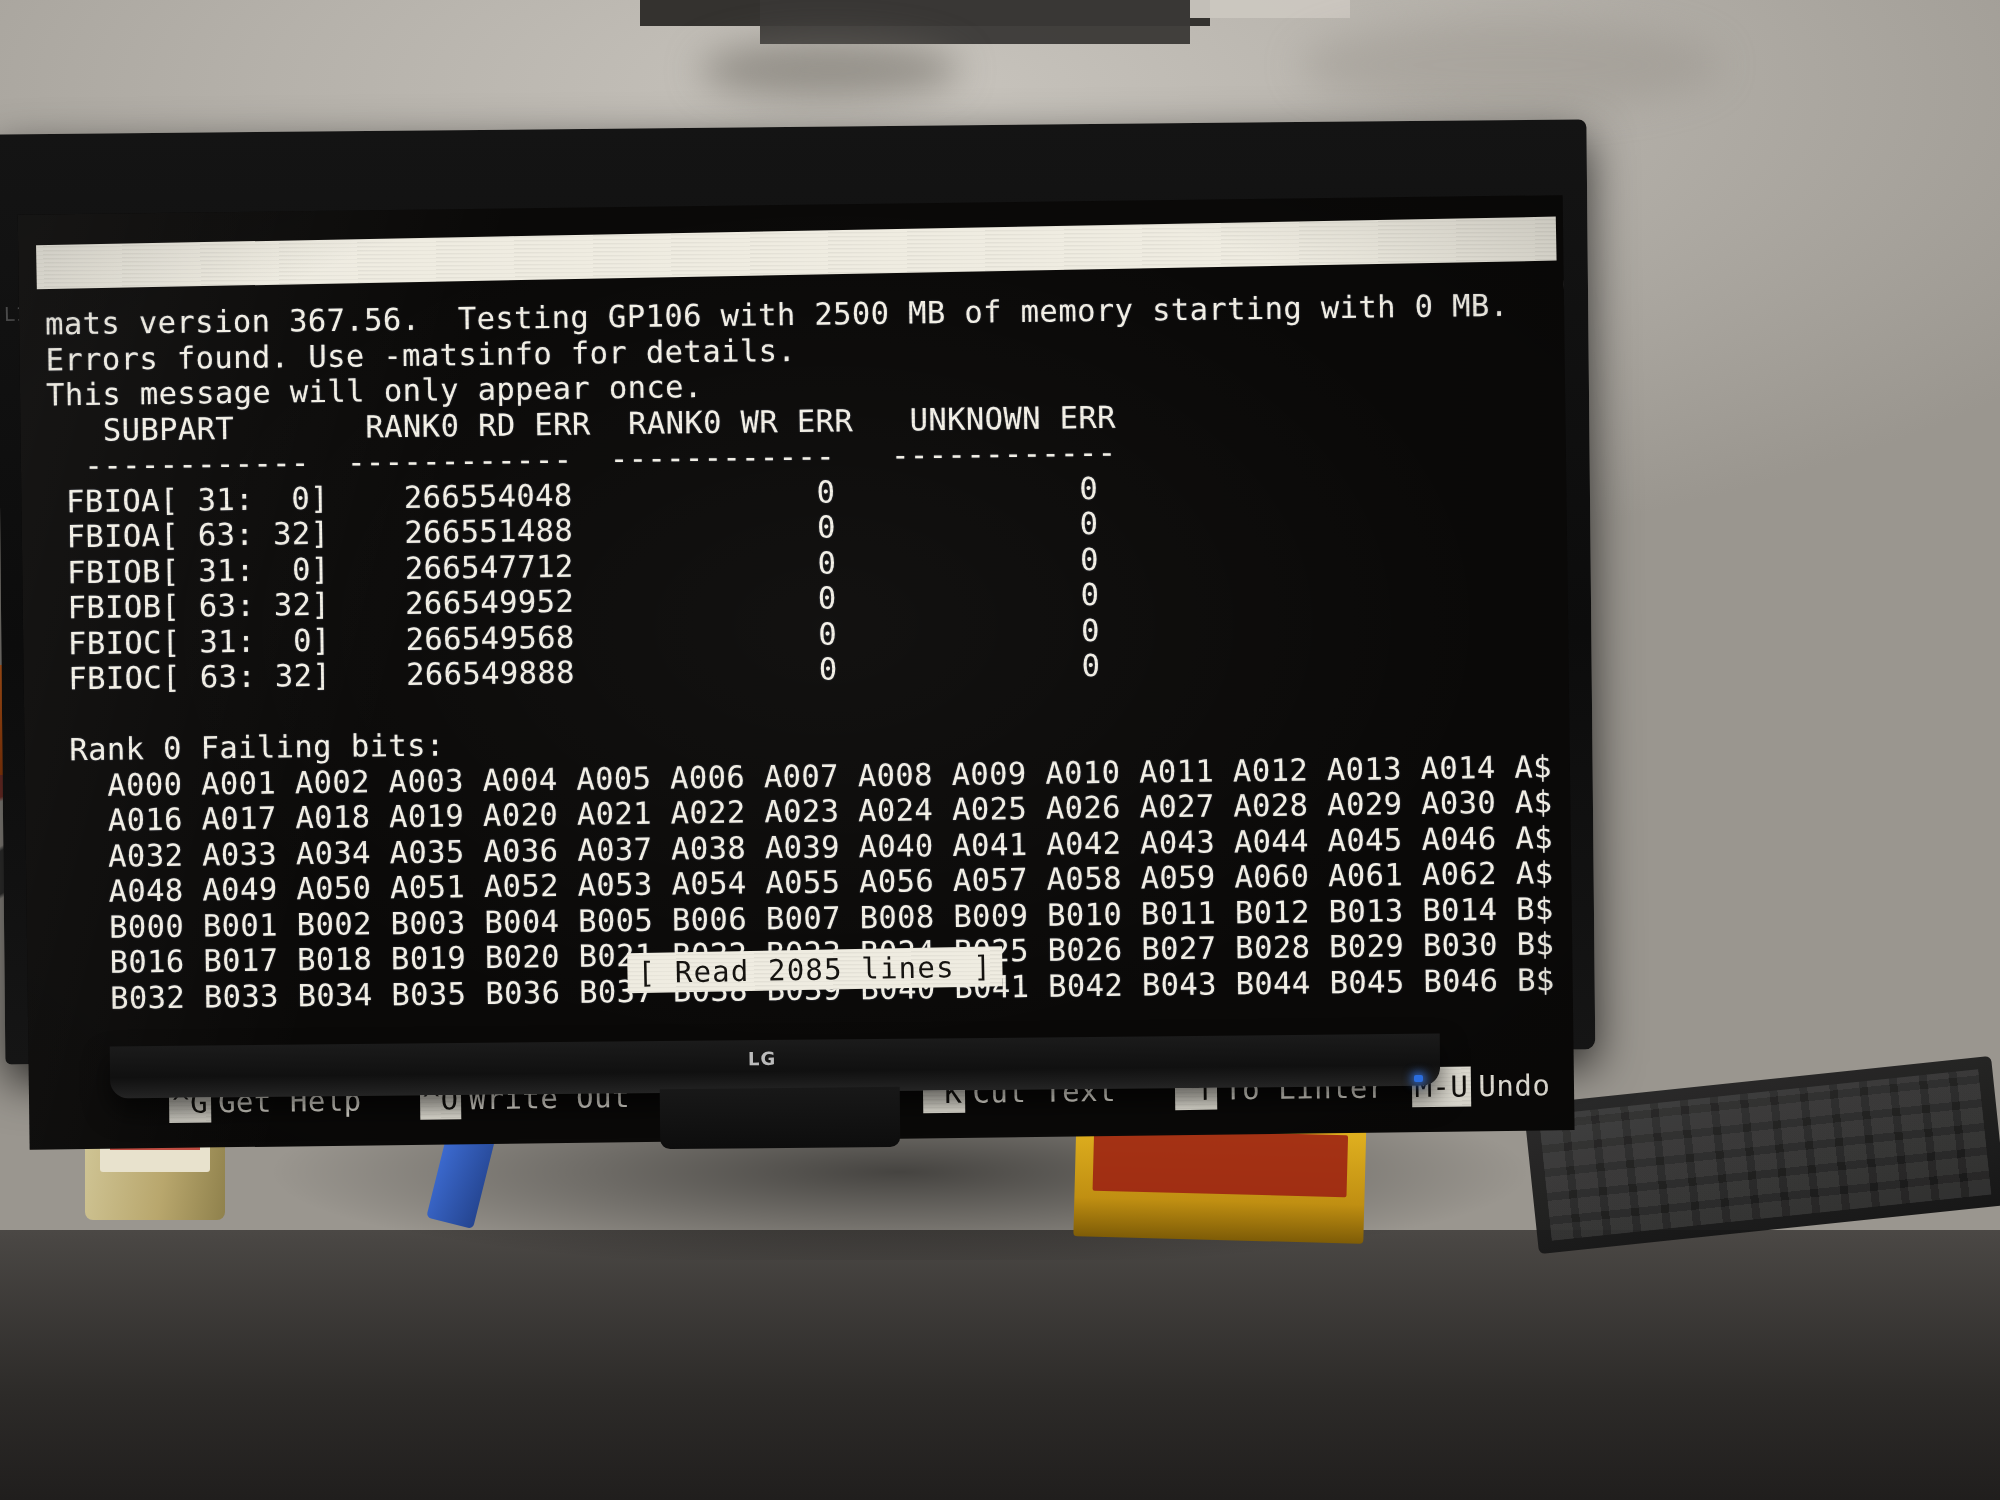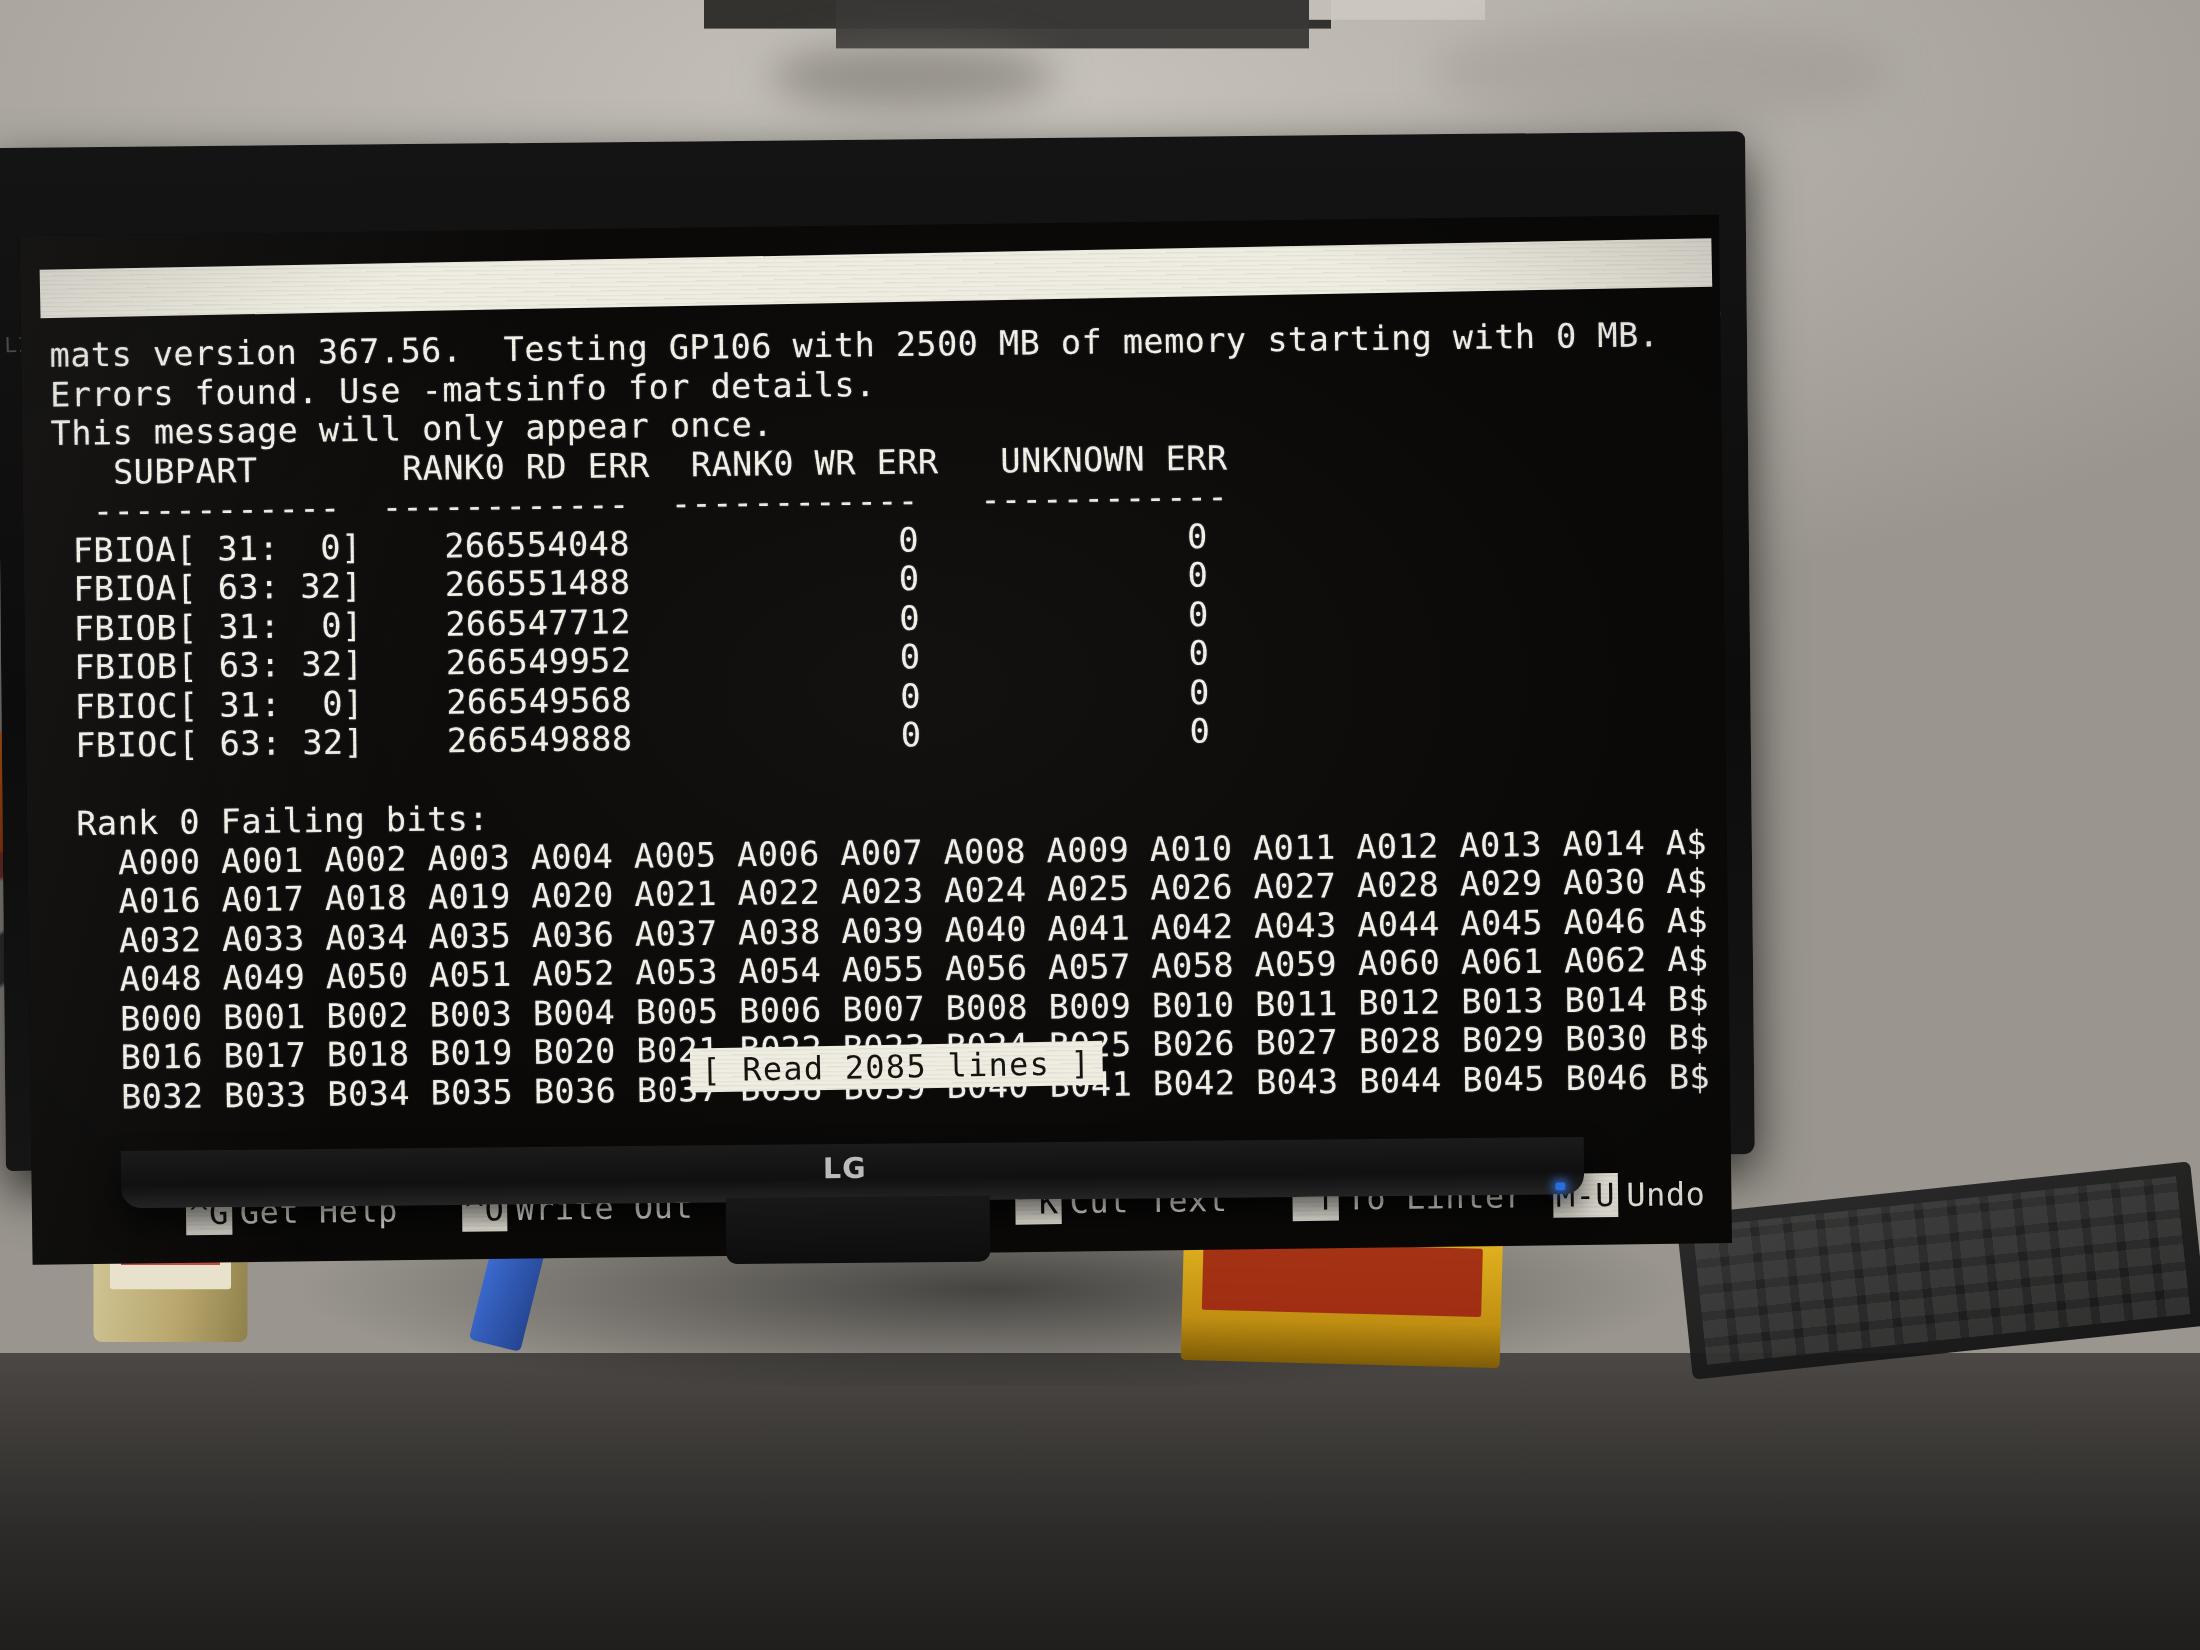--- a/index.html
+++ b/index.html
@@ -61,21 +61,21 @@
     transform: rotate(-0.55deg);
   }
   .brand {
     position: absolute;
     color: #cfcfcf;
     font-family: "DejaVu Sans", "Liberation Sans", sans-serif;
     letter-spacing: 1px;
   }
   #lg-logo {
     left: 748px; top: 1048px;
-    font-size: 26px; font-weight: bold;
+    font-size: 18px; font-weight: bold;
     color: #c9c9c9;
     transform: rotate(-0.55deg);
     opacity: .92;
   }
   #model-tag {
     left: 6px; top: 168px;
     font-size: 19px;
     color: #4a4a4a;
     transform: rotate(-0.8deg);
     font-family: "DejaVu Sans", "Liberation Sans", sans-serif;

